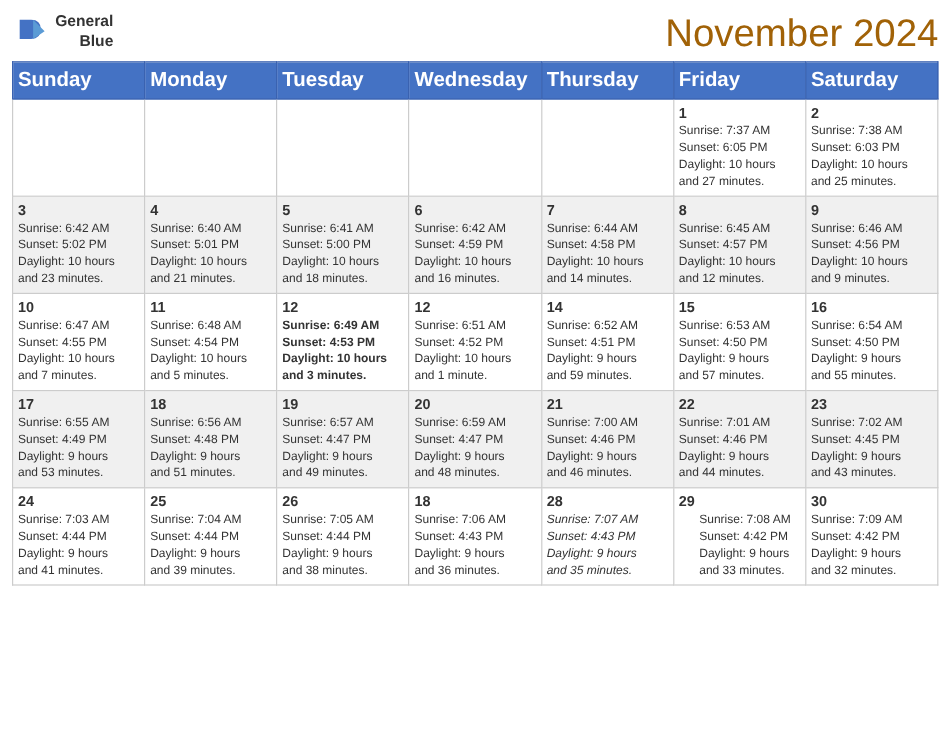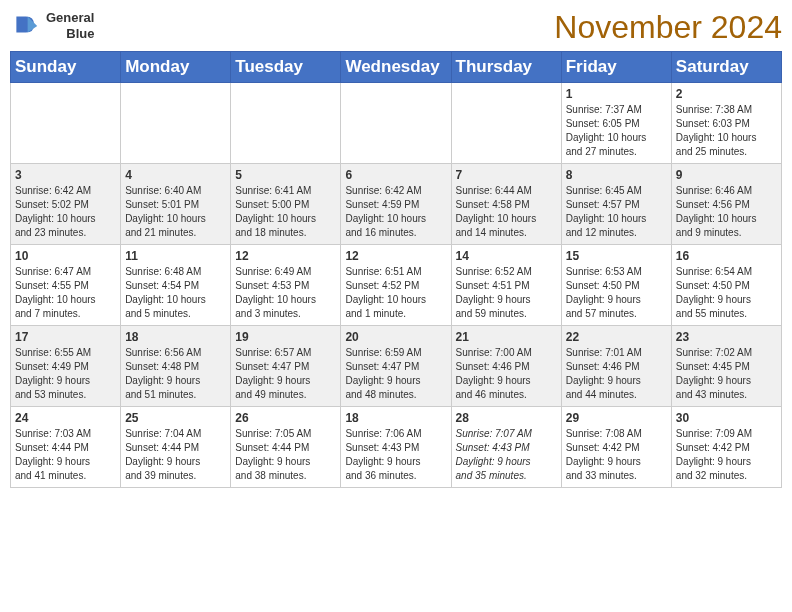--- a/index.html
+++ b/index.html
@@ -199,21 +199,21 @@
         </td>
         <td>
           <span class="day-num">11</span>
           <div class="day-info" style="white-space: pre-line;">Sunrise: 6:48 AM
 Sunset: 4:54 PM
 Daylight: 10 hours
 and 5 minutes.</div>
         </td>
         <td>
           <span class="day-num">12</span>
-          <div class="day-info" style="white-space: pre-line;">Sunrise: 6:49 AM
+          <div class="day-info" style="white-space: pre-line; font-weight: bold;">Sunrise: 6:49 AM
 Sunset: 4:53 PM
 Daylight: 10 hours
 and 3 minutes.</div>
         </td>
         <td>
           <span class="day-num">12</span>
           <div class="day-info" style="white-space: pre-line;">Sunrise: 6:51 AM
 Sunset: 4:52 PM
 Daylight: 10 hours
 and 1 minute.</div>
@@ -322,21 +322,21 @@
         </td>
         <td>
           <span class="day-num">28</span>
           <div class="day-info" style="white-space: pre-line; font-style: italic;">Sunrise: 7:07 AM
 Sunset: 4:43 PM
 Daylight: 9 hours
 and 35 minutes.</div>
         </td>
         <td>
           <span class="day-num">29</span>
-          <div class="day-info" style="white-space: pre-line;">Sunrise: 7:08 AM
+          <div class="day-info" style="white-space: pre-line; margin-left: 17px;">Sunrise: 7:08 AM
 Sunset: 4:42 PM
 Daylight: 9 hours
 and 33 minutes.</div>
         </td>
         <td>
           <span class="day-num">30</span>
           <div class="day-info" style="white-space: pre-line;">Sunrise: 7:09 AM
 Sunset: 4:42 PM
 Daylight: 9 hours
 and 32 minutes.</div>

